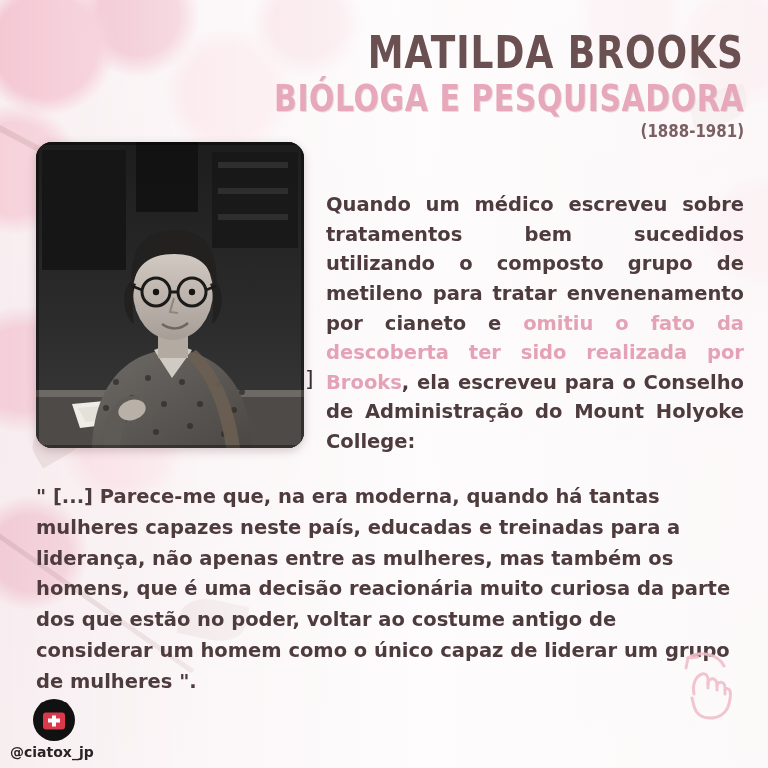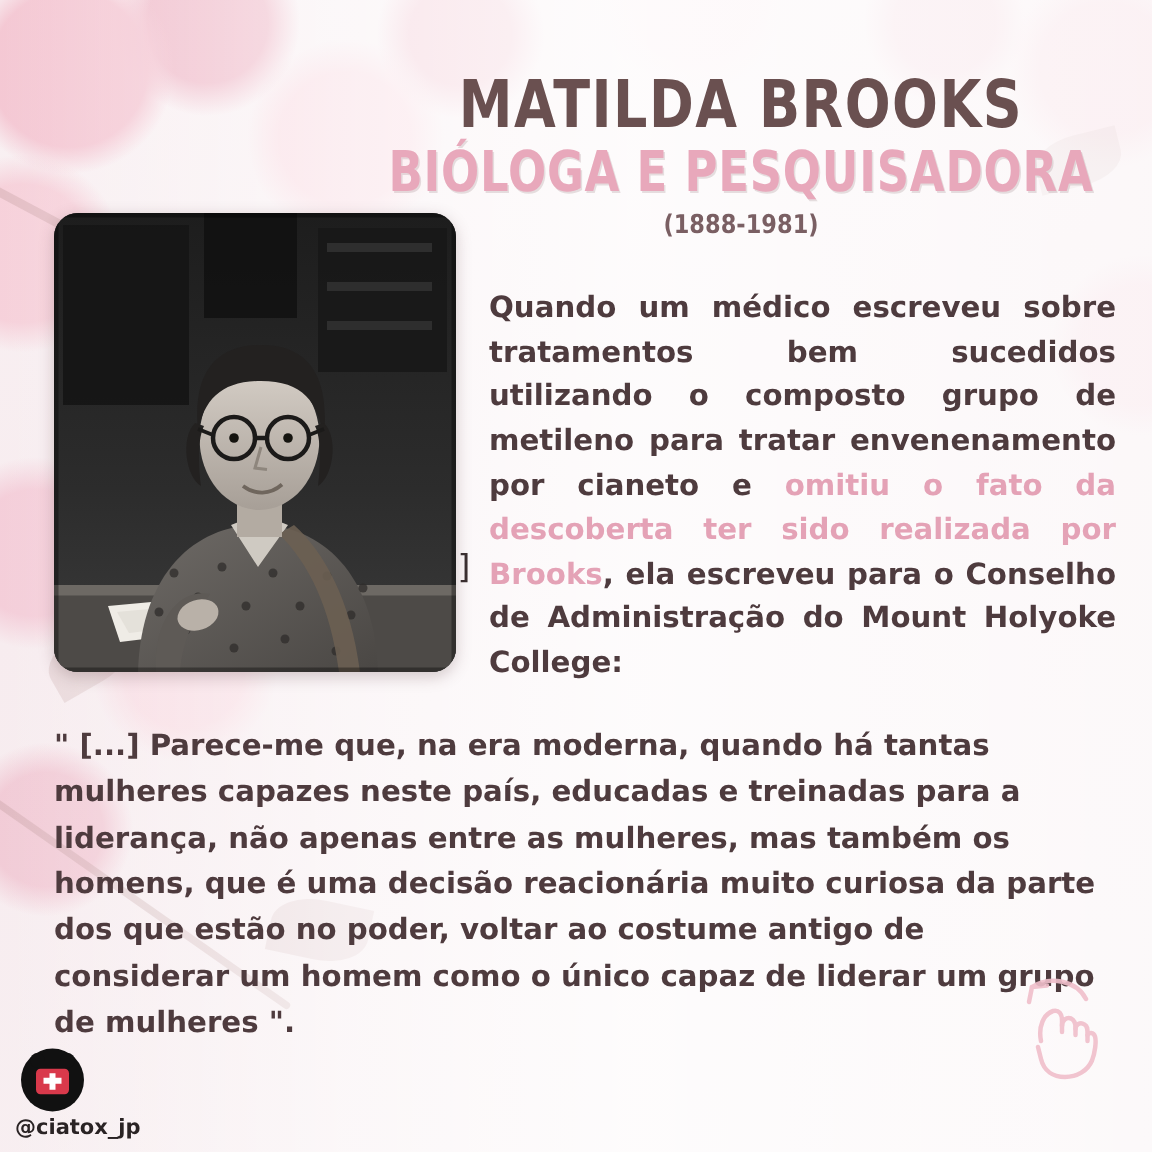--- a/index.html
+++ b/index.html
@@ -53,24 +53,24 @@
   }
   .vignette {
     position: absolute;
     inset: 0;
     background: linear-gradient(90deg, rgba(255,255,255,0) 0%, rgba(255,255,255,0.55) 30%, rgba(255,255,255,0.80) 55%, rgba(255,255,255,0.62) 100%);
     pointer-events: none;
   }
   
   .header {
     position: absolute;
-    top: 48px;
+    top: 30px;
     right: 24px;
     width: 500px;
-    text-align: center;
+    text-align: right;
     z-index: 5;
   }
   .title-main {
     font-family: "DejaVu Sans", sans-serif;
     font-weight: bold;
     font-size: 36px;
     letter-spacing: 1px;
     color: #6a5050;
     line-height: 1.05;
     text-transform: uppercase;
@@ -152,21 +152,21 @@
     color: #4e3b3e;
     text-align: left;
   }
   
   .footer {
     position: absolute;
     left: 10px;
     bottom: 8px;
     display: flex;
     flex-direction: column;
-    align-items: flex-start;
+    align-items: center;
     z-index: 8;
   }
   .logo {
     width: 42px;
     height: 42px;
     border-radius: 50%;
     background: #111;
     position: relative;
     margin-left: 4px;
   }

